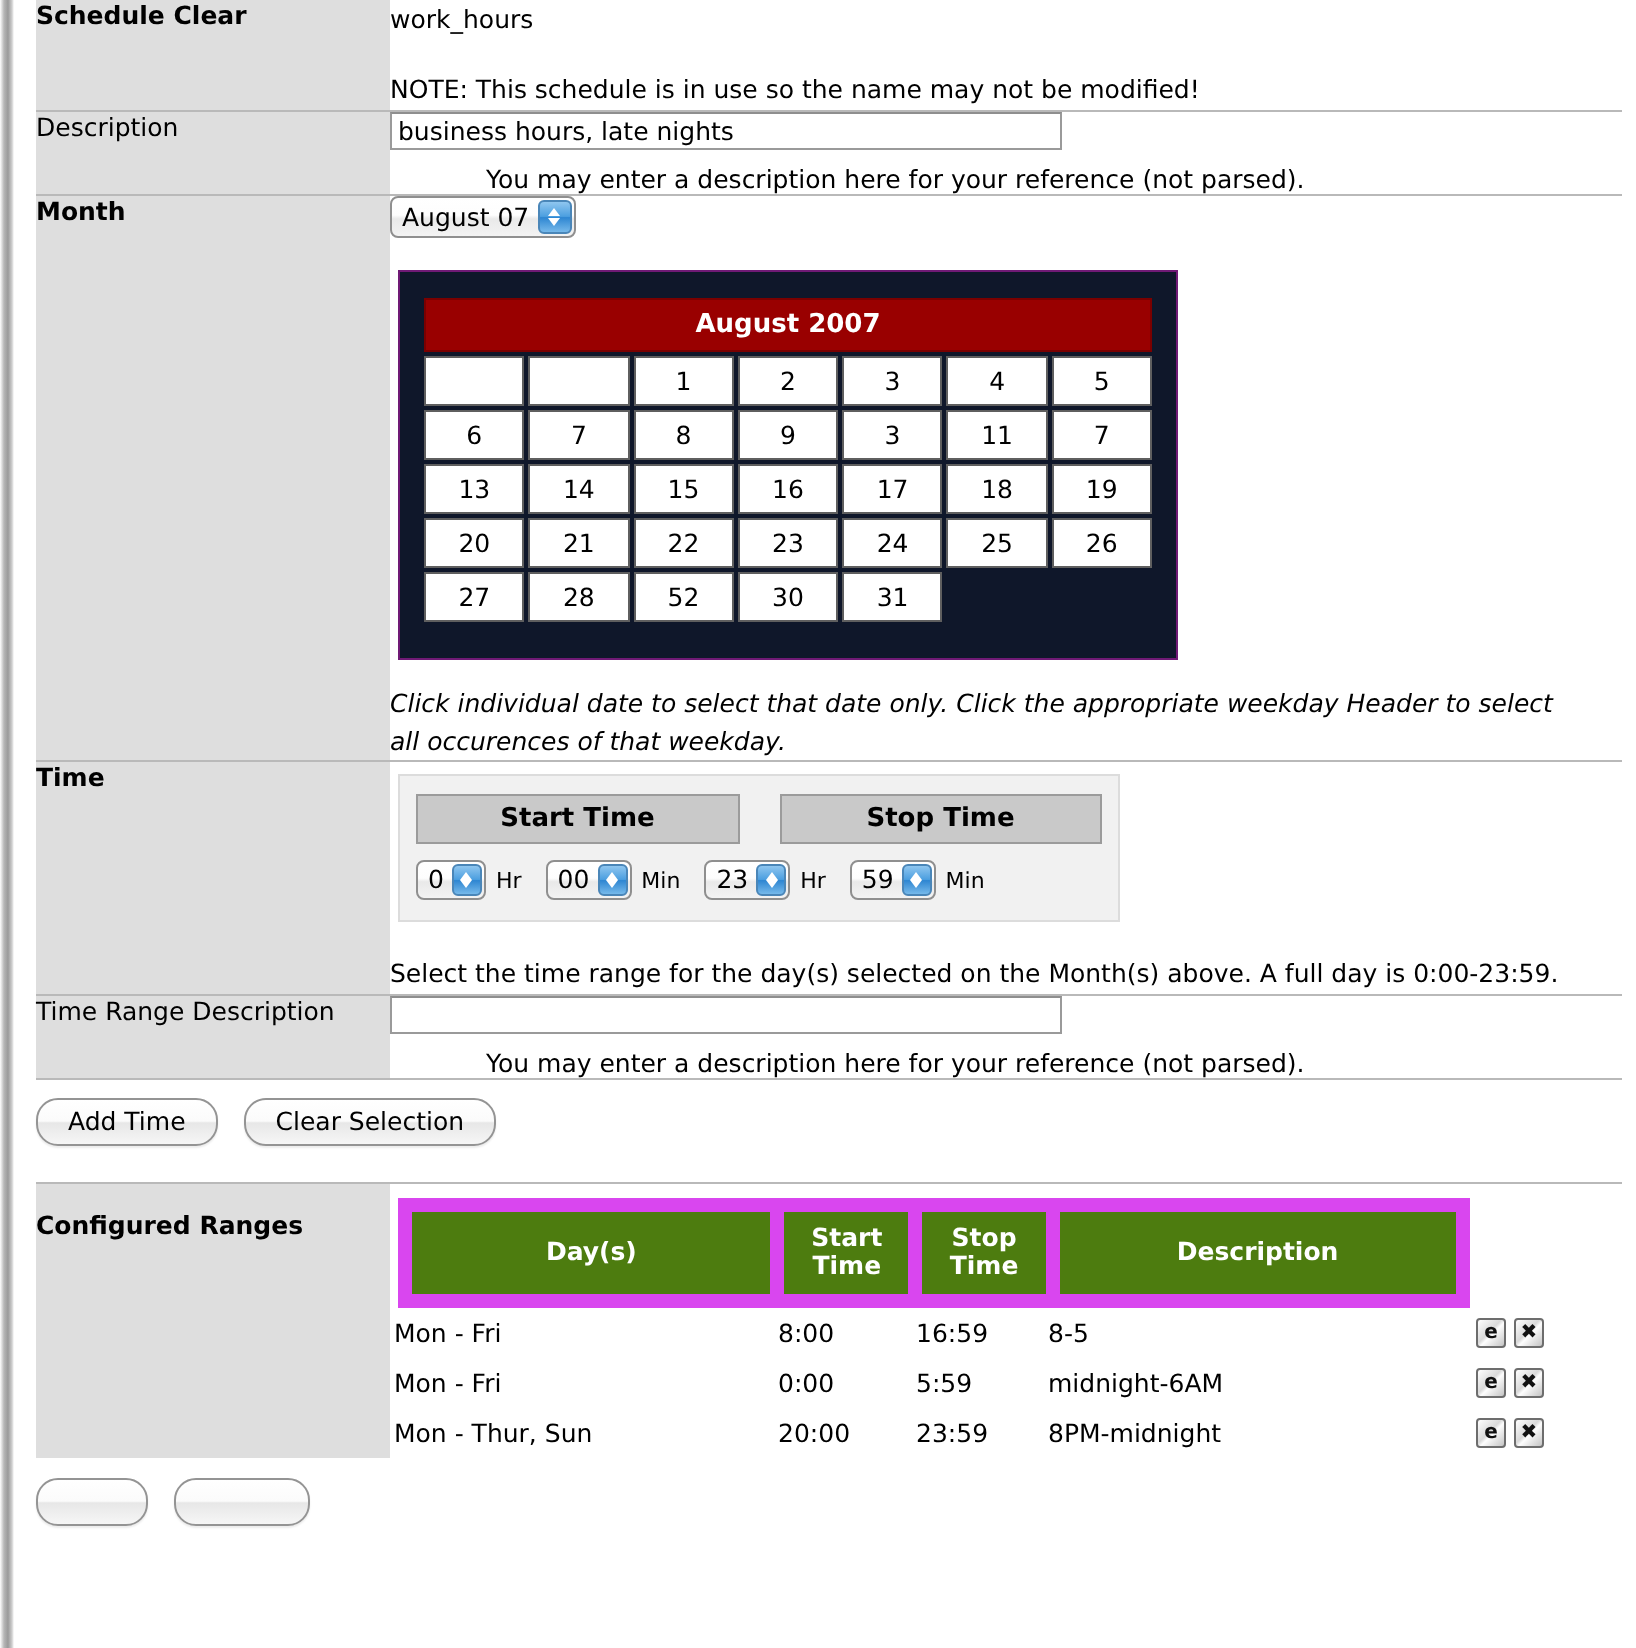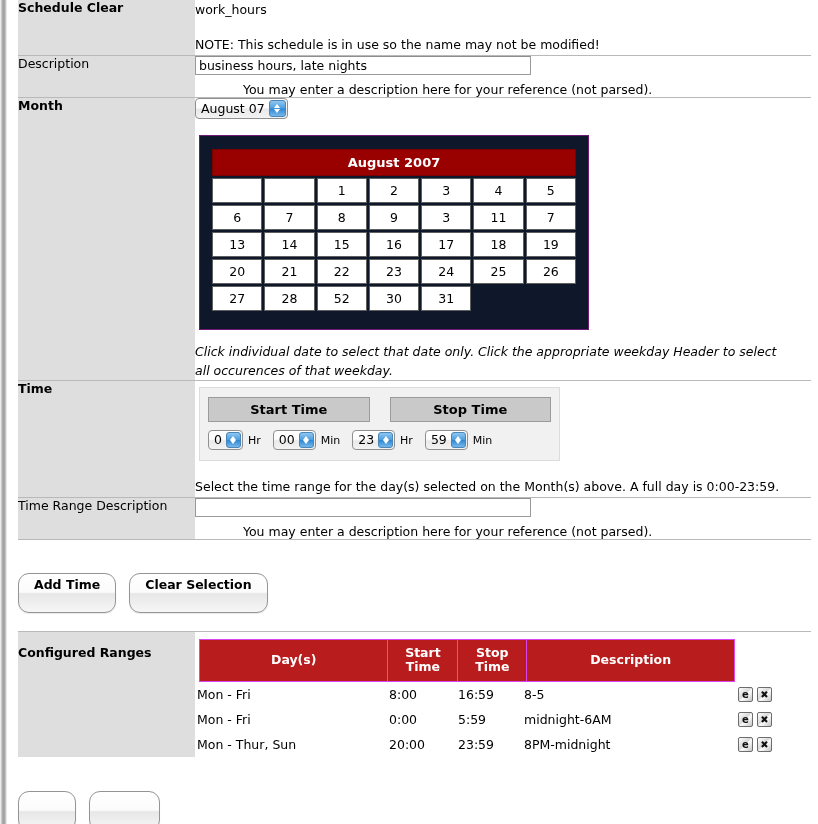--- a/index.html
+++ b/index.html
@@ -116,31 +116,30 @@
   }
   .time-fields { display: flex; align-items: center; margin-top: 8px; gap: 5px; }
   .time-fields .lbl { font-size: 11px; margin-right: 7px; }
   .timetip { margin-top: 17px; line-height: 1.5; max-width: 590px; }
 
   
   .btnrow { margin: 9px 0 0 11px; display: flex; gap: 13px; }
   .aqua-btn {
     display: inline-block; border: 1px solid #949494; border-radius: 11px;
     background: linear-gradient(to bottom, #ffffff 0%, #fbfbfb 48%, #e7e7e7 52%, #f6f6f6 100%);
-    padding: 3px 15px 20px 15px; font-size: 12.5px; font-weight: bold;
+    padding: 3px 15px 4px 15px; font-size: 12.5px; font-weight: normal;
     color: #000; cursor: default; line-height: 15px;
     box-shadow: 0 1px 1px rgba(0,0,0,.08);
-    margin-top: 24px;
   }
 
   
   .ranges { margin-left: 4px; width: 536px; border-collapse: collapse; }
   .ranges th {
-    background: #b91c1c; color: #fff; font-size: 12.5px; font-weight: bold;
-    padding: 6px 4px; border: 1px solid #d946ef; text-align: center; line-height: 1.15;
+    background: #4d7c0f; color: #fff; font-size: 12.5px; font-weight: bold;
+    padding: 6px 4px; border: 7px solid #d946ef; text-align: center; line-height: 1.15;
   }
   .act-icon {
     width: 15px; height: 15px; border: 1px solid #6d6d6d; border-radius: 2px;
     background: linear-gradient(135deg,#ffffff 0%, #d9d9d9 45%, #fdfdfd 55%, #c4c4c4 100%);
     position: relative; cursor: pointer;
     font-size: 10px; font-weight: bold; line-height: 13px; text-align: center; color: #111;
     font-family: "DejaVu Sans", "Liberation Sans", sans-serif;
   }
   .rows-area { position: relative; }
   .range-row { display: flex; align-items: center; }

